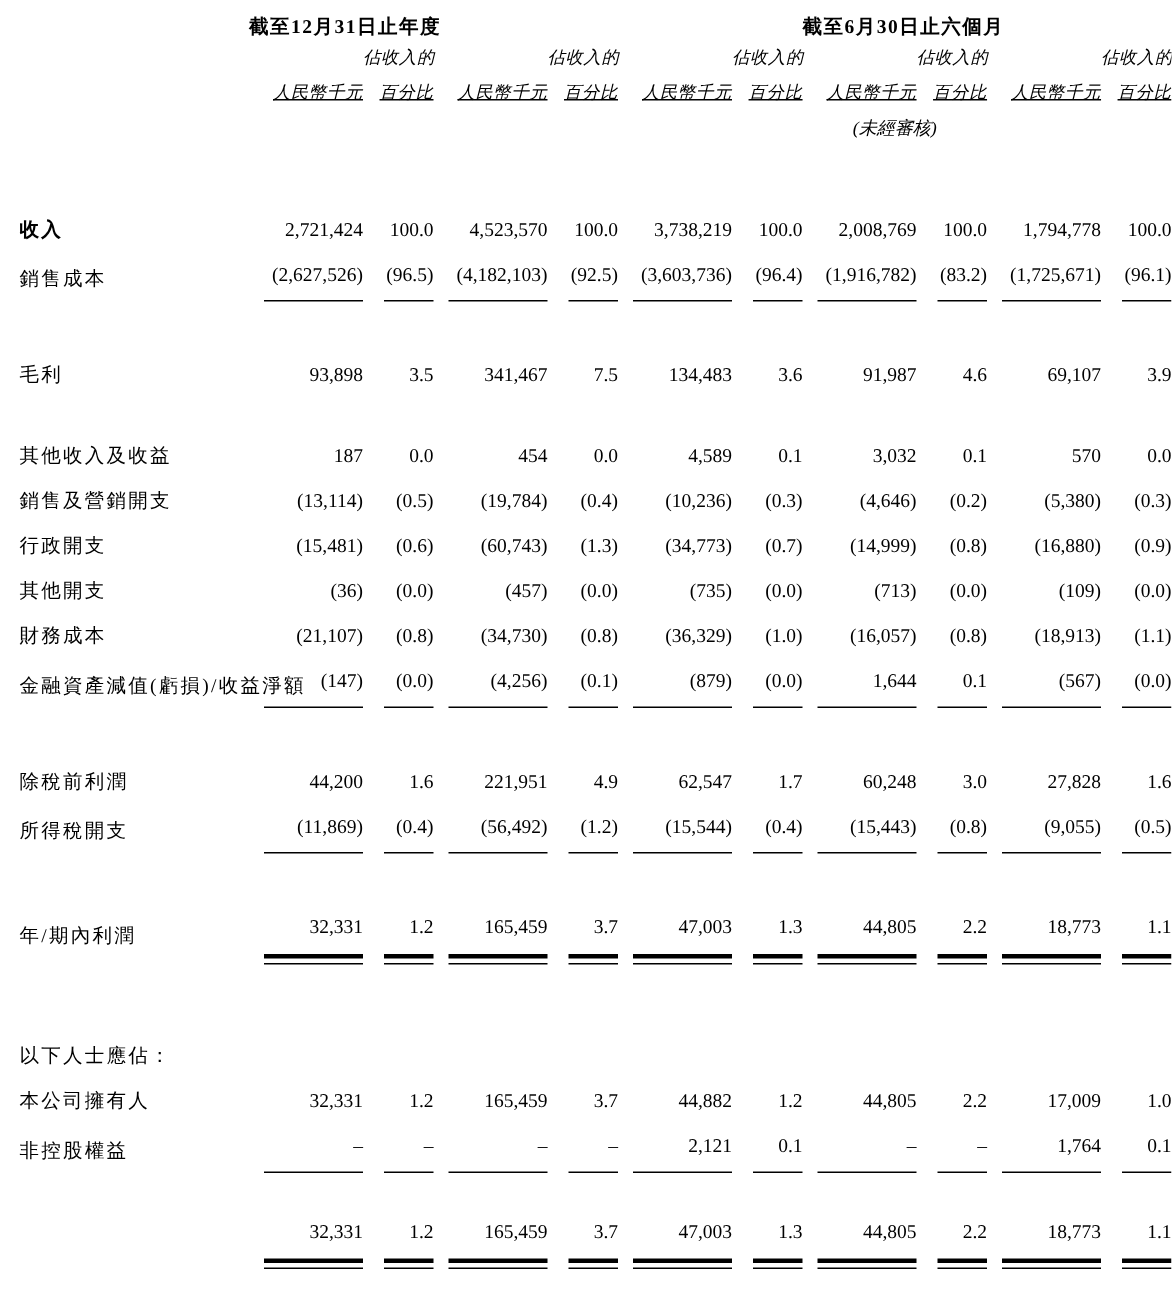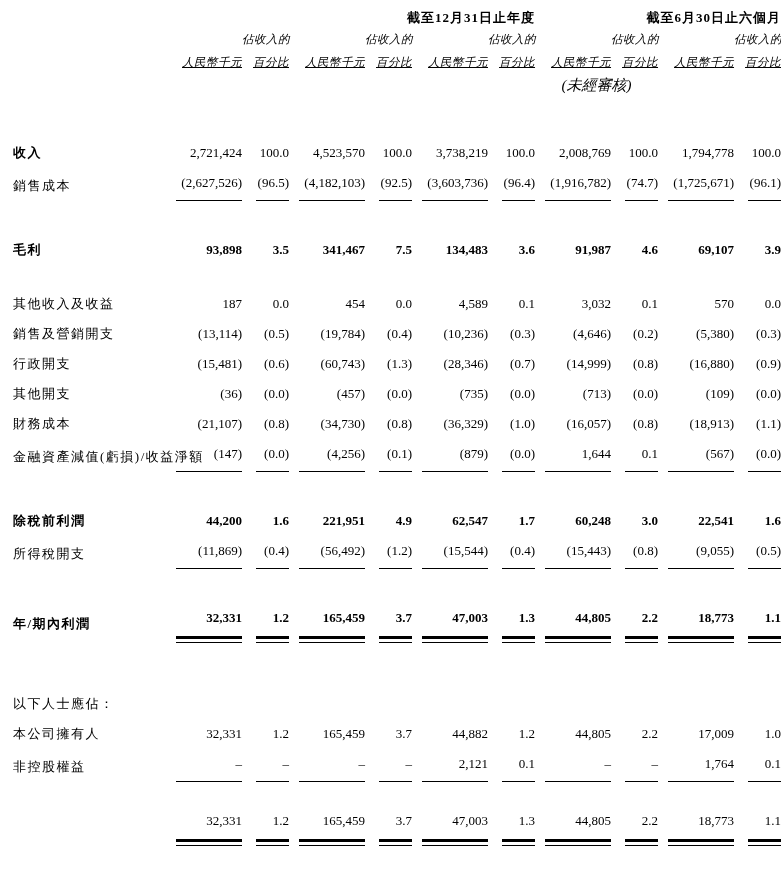--- a/index.html
+++ b/index.html
@@ -23,38 +23,38 @@
 
   td { padding: 0; vertical-align: bottom; font-size: 13px; }
 
   
   thead tr.hr1 td { line-height: 22px; padding-top: 7px; }
   thead tr.hr2 td { line-height: 26px; }
   thead tr.hr3 td { line-height: 21px; }
   thead tr.hr4 td { line-height: 24px; text-decoration: underline; }
   thead tr.hr5 td { line-height: 22px; }
 
-  .h-group { font-weight: bold; text-align: right; letter-spacing: 1px; font-size: 13px; white-space: nowrap; }
+  .h-group { font-weight: bold; text-align: left; letter-spacing: 1px; font-size: 13px; white-space: nowrap; }
   .h-year  { font-weight: bold; text-align: center; font-size: 13px; }
   .h-ital  { font-style: italic; text-align: right; font-size: 11.5px; letter-spacing: 0.5px; white-space: nowrap; }
-  .h-unaudited { font-style: italic; text-align: center; font-size: 15px; white-space: nowrap; }
+  .h-unaudited { font-style: italic; text-align: center; font-size: 12px; white-space: nowrap; }
 
   
   tbody td { line-height: 30px; }
   .label-cell {
     text-align: left;
     padding-left: 13px;
     letter-spacing: 1.5px;
     white-space: nowrap;
   }
   .cell { display: block; text-align: right; white-space: nowrap; }
   td.amt .cell { margin-left: 10px; }
   td.pct .cell { margin-left: 14px; }
 
-  tr.bold .label-cell, tr.bold .cell { font-weight: bold; }
+  tr.bold .label-cell, tr.bold .cell { font-weight: normal; }
   tr.label-bold .label-cell { font-weight: bold; }
 
   
   .u1 { border-bottom: 1.5px solid #000; padding-bottom: 2px; }
   
   .u2 { border-bottom: 3.5px solid #000; padding-bottom: 3px; position: relative; }
   .u2::after {
     content: "";
     position: absolute;
     left: 0; right: 0; bottom: -7px;
@@ -182,21 +182,21 @@
         <td class="amt">
           <div class="cell u1">(3,603,736)</div>
         </td>
         <td class="pct">
           <div class="cell u1">(96.4)</div>
         </td>
         <td class="amt">
           <div class="cell u1">(1,916,782)</div>
         </td>
         <td class="pct">
-          <div class="cell u1">(74.7)</div>
+          <div class="cell u1">(83.2)</div>
         </td>
         <td class="amt">
           <div class="cell u1">(1,725,671)</div>
         </td>
         <td class="pct">
           <div class="cell u1">(96.1)</div>
         </td>
       </tr>
       <tr class="spacer sp-m">
         <td colspan="11"></td>
@@ -311,21 +311,21 @@
         <td class="pct">
           <div class="cell">(0.6)</div>
         </td>
         <td class="amt">
           <div class="cell">(60,743)</div>
         </td>
         <td class="pct">
           <div class="cell">(1.3)</div>
         </td>
         <td class="amt">
-          <div class="cell">(28,346)</div>
+          <div class="cell">(34,773)</div>
         </td>
         <td class="pct">
           <div class="cell">(0.7)</div>
         </td>
         <td class="amt">
           <div class="cell">(14,999)</div>
         </td>
         <td class="pct">
           <div class="cell">(0.8)</div>
         </td>
@@ -458,21 +458,21 @@
         <td class="pct">
           <div class="cell">1.7</div>
         </td>
         <td class="amt">
           <div class="cell">60,248</div>
         </td>
         <td class="pct">
           <div class="cell">3.0</div>
         </td>
         <td class="amt">
-          <div class="cell">22,541</div>
+          <div class="cell">27,828</div>
         </td>
         <td class="pct">
           <div class="cell">1.6</div>
         </td>
       </tr>
       <tr>
         <td class="label-cell">所得稅開支</td>
         <td class="amt">
           <div class="cell u1">(11,869)</div>
         </td>

